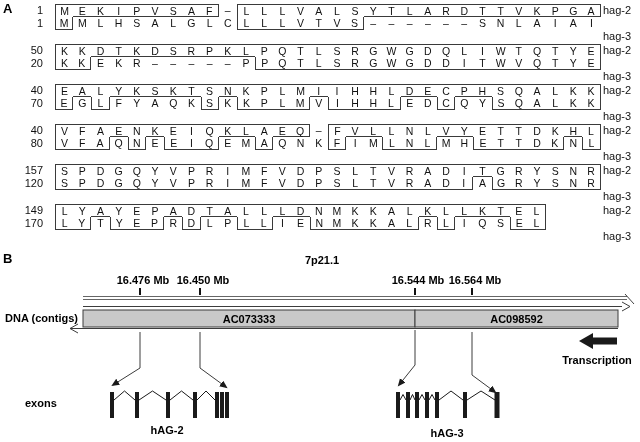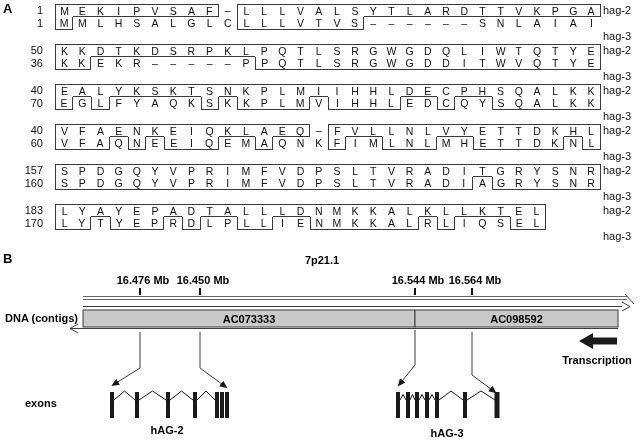--- a/index.html
+++ b/index.html
@@ -124,21 +124,21 @@
           <div class="cell bt">I</div>
           <div class="cell bt">W</div>
           <div class="cell bt">T</div>
           <div class="cell bt">Q</div>
           <div class="cell bt">T</div>
           <div class="cell bt">Y</div>
           <div class="cell bt br">E</div>
           <div class="seqname" style="top: 0px;">hag-2</div>
         </div>
         <div class="arow">
-          <div class="num">36</div>
+          <div class="num">20</div>
           <div class="cell bb bl">K</div>
           <div class="cell bb br">K</div>
           <div class="cell">E</div>
           <div class="cell">K</div>
           <div class="cell">R</div>
           <div class="cell">–</div>
           <div class="cell">–</div>
           <div class="cell">–</div>
           <div class="cell">–</div>
           <div class="cell">–</div>
@@ -264,21 +264,21 @@
           <div class="cell bt">E</div>
           <div class="cell bt">T</div>
           <div class="cell bt">T</div>
           <div class="cell bt">D</div>
           <div class="cell bt">K</div>
           <div class="cell bt bb">H</div>
           <div class="cell bt br">L</div>
           <div class="seqname" style="top: 0px;">hag-2</div>
         </div>
         <div class="arow">
-          <div class="num">60</div>
+          <div class="num">80</div>
           <div class="cell bb bl">V</div>
           <div class="cell bb">F</div>
           <div class="cell bb br">A</div>
           <div class="cell">Q</div>
           <div class="cell bb bl br">N</div>
           <div class="cell">E</div>
           <div class="cell bb bl">E</div>
           <div class="cell bb">I</div>
           <div class="cell bb br">Q</div>
           <div class="cell">E</div>
@@ -334,21 +334,21 @@
           <div class="cell bt bb">T</div>
           <div class="cell bt">G</div>
           <div class="cell bt">R</div>
           <div class="cell bt">Y</div>
           <div class="cell bt">S</div>
           <div class="cell bt">N</div>
           <div class="cell bt br">R</div>
           <div class="seqname" style="top: 0px;">hag-2</div>
         </div>
         <div class="arow">
-          <div class="num">160</div>
+          <div class="num">120</div>
           <div class="cell bb bl">S</div>
           <div class="cell bb">P</div>
           <div class="cell bb">D</div>
           <div class="cell bb">G</div>
           <div class="cell bb">Q</div>
           <div class="cell bb">Y</div>
           <div class="cell bb">V</div>
           <div class="cell bb">P</div>
           <div class="cell bb">R</div>
           <div class="cell bb">I</div>
@@ -370,21 +370,21 @@
           <div class="cell bb">R</div>
           <div class="cell bb">Y</div>
           <div class="cell bb">S</div>
           <div class="cell bb">N</div>
           <div class="cell bb br">R</div>
           <div class="seqname" style="top: 13px;">hag-3</div>
         </div>
       </div>
       <div class="pair">
         <div class="arow">
-          <div class="num">183</div>
+          <div class="num">149</div>
           <div class="cell bt bl">L</div>
           <div class="cell bt">Y</div>
           <div class="cell bt bb">A</div>
           <div class="cell bt">Y</div>
           <div class="cell bt">E</div>
           <div class="cell bt">P</div>
           <div class="cell bt bb">A</div>
           <div class="cell bt">D</div>
           <div class="cell bt bb">T</div>
           <div class="cell bt bb">A</div>

